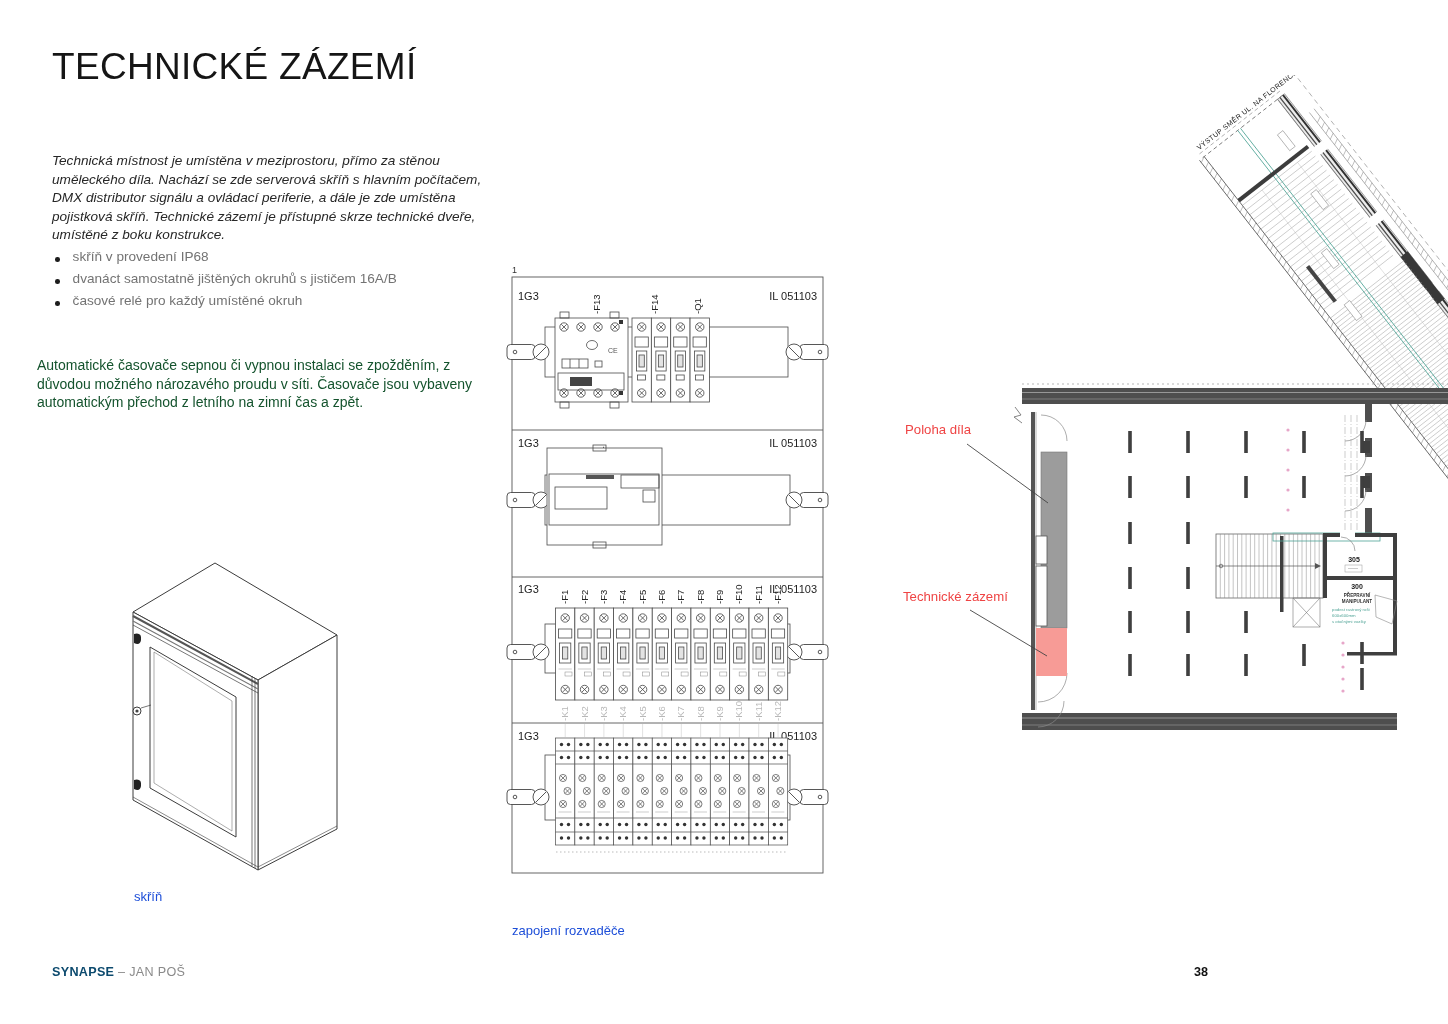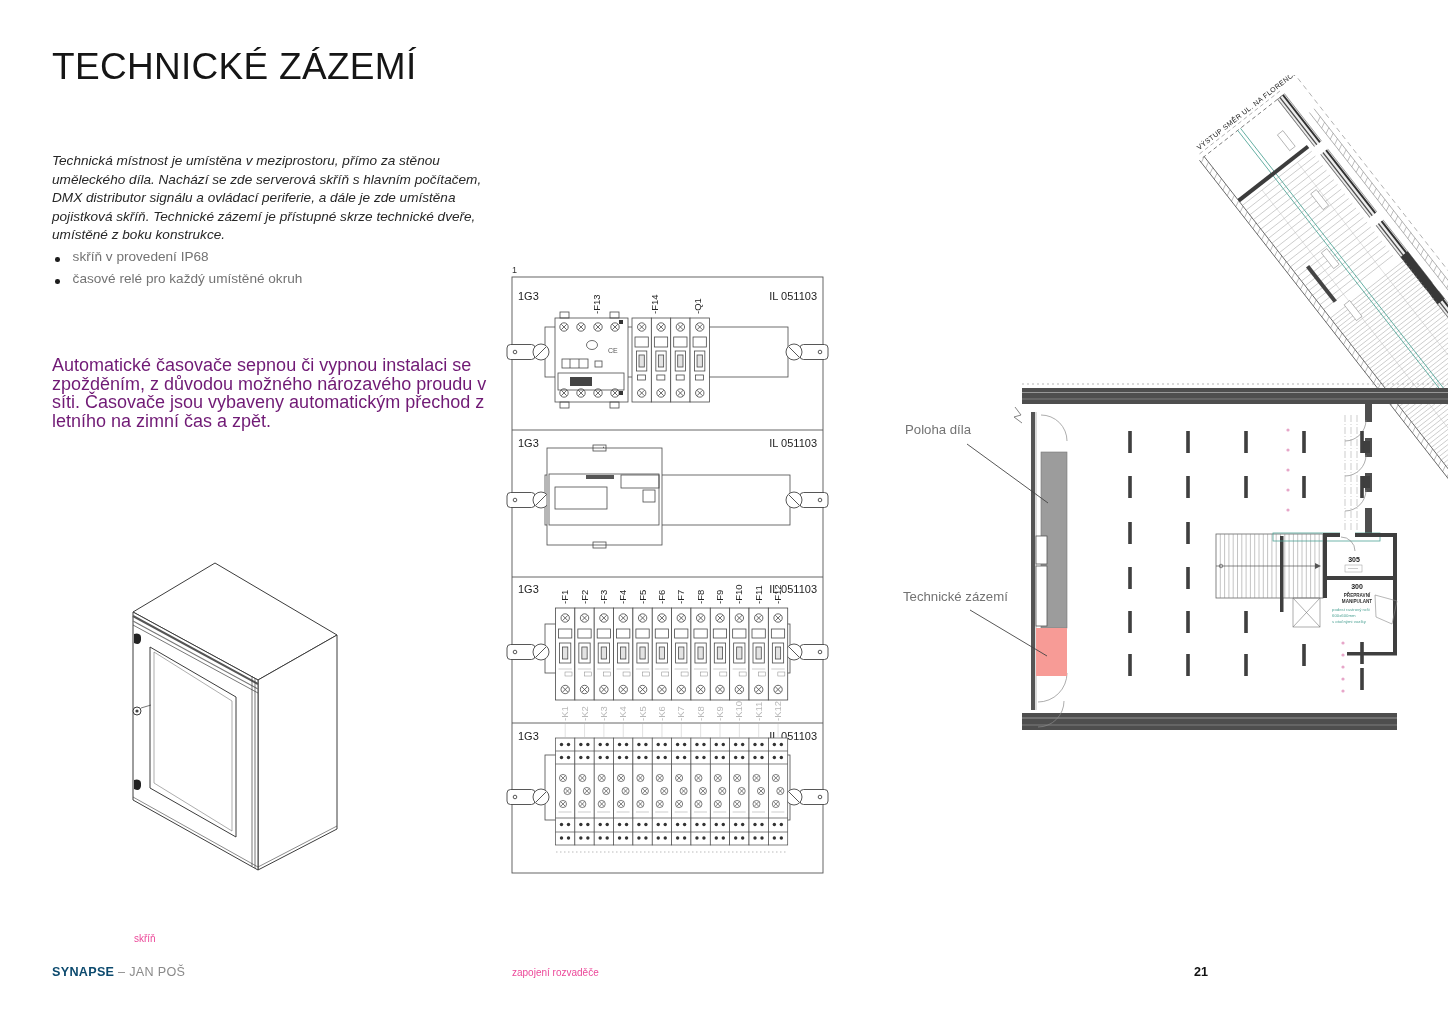--- a/index.html
+++ b/index.html
@@ -6,27 +6,27 @@
   html,body { width:1448px; height:1024px; background:#ffffff; overflow:hidden;
               font-family:"Liberation Sans", sans-serif; color:#1f1f1f; }
   .abs { position:absolute; }
   #page { position:relative; width:1259px; height:1024px; background:#fff; }
 
   .title { left:52px; top:46px; font-size:37px; font-weight:400; letter-spacing:.3px; color:#151515; }
   .intro { left:52px; top:152px; width:436px; font-size:13.6px; line-height:18.6px; font-weight:500; color:#272727;font-style:italic; }
   .bullets { left:52px; top:249px; width:450px; font-size:13.6px; font-weight:500; color:#737373; }
   .bullet-row { display:flex; align-items:flex-start; height:22px; }
   .dot { width:4.6px; height:4.6px; border-radius:50%; background:#1d1d1d; margin:8px 13px 0 3px; flex:none; }
-  .note { left:52px; top:356px; width:436px; font-size:18px; line-height:18.6px; font-weight:500; color:#701a75; }
-
-  .caption { font-size:10px; color:#ec4899;margin-top:44px; }
+  .note { left:37px; top:356px; width:436px; font-size:14px; line-height:18.6px; font-weight:500; color:#14532d; }
+
+  .caption { font-size:13px; color:#1d4ed8; }
   .cab-cap { left:134px; top:889px; }
   .wir-cap { left:512px; top:923px; }
 
-  .plan-label { font-size:13.2px; color:#737373; }
+  .plan-label { font-size:13.2px; color:#ef4444; }
   .lbl-artwork { left:905px; top:422px; }
   .lbl-tech { left:903px; top:589px; }
 
   .footer { left:52px; top:965px; font-size:12.6px; letter-spacing:.3px; }
   .footer .brand { font-weight:700; color:#0c4a6e; }
   .footer .sep, .footer .author { color:#8a8a8a; font-weight:500; }
   .pagenum { top:965px; right:51px; font-size:12.6px; font-weight:700; color:#111; }
 
   svg { position:absolute; display:block; }
   svg text { font-family:"Liberation Sans", sans-serif; }
@@ -37,20 +37,24 @@
 <div id="page">
 
   <div class="abs title">TECHNICKÉ ZÁZEMÍ</div>
 
   <div class="abs intro">Technická místnost je umístěna v meziprostoru, přímo za stěnou uměleckého díla. Nachází se zde serverová skříň s hlavním počítačem, DMX distributor signálu a ovládací periferie, a dále je zde umístěna pojistková skříň. Technické zázemí je přístupné skrze technické dveře, umístěné z boku konstrukce.</div>
 
   <div class="abs bullets">
     <div class="bullet-row">
         <span class="dot"></span>
         <span>skříň v provedení IP68</span>
+      </div>
+    <div class="bullet-row">
+        <span class="dot"></span>
+        <span>dvanáct samostatně jištěných okruhů s jističem 16A/B</span>
       </div>
     <div class="bullet-row">
         <span class="dot"></span>
         <span>časové relé pro každý umístěné okruh</span>
       </div>
   </div>
 
   <div class="abs note">Automatické časovače sepnou či vypnou instalaci se zpožděním, z důvodou možného nározavého proudu v síti. Časovače jsou vybaveny automatickým přechod z letního na zimní čas a zpět.</div>
 
   <svg style="left:115px; top:550px;" width="240" height="345" viewBox="0 0 240 345">
@@ -680,15 +684,15 @@
   </svg>
 
   <div class="abs plan-label lbl-artwork">Poloha díla</div>
   <div class="abs plan-label lbl-tech">Technické zázemí</div>
 
   <div class="abs footer">
     <span class="brand">SYNAPSE</span>
     <span class="sep">–</span>
     <span class="author">JAN POŠ</span>
   </div>
-  <div class="abs pagenum">21</div>
+  <div class="abs pagenum">38</div>
 
 </div>
 
 </body></html>

